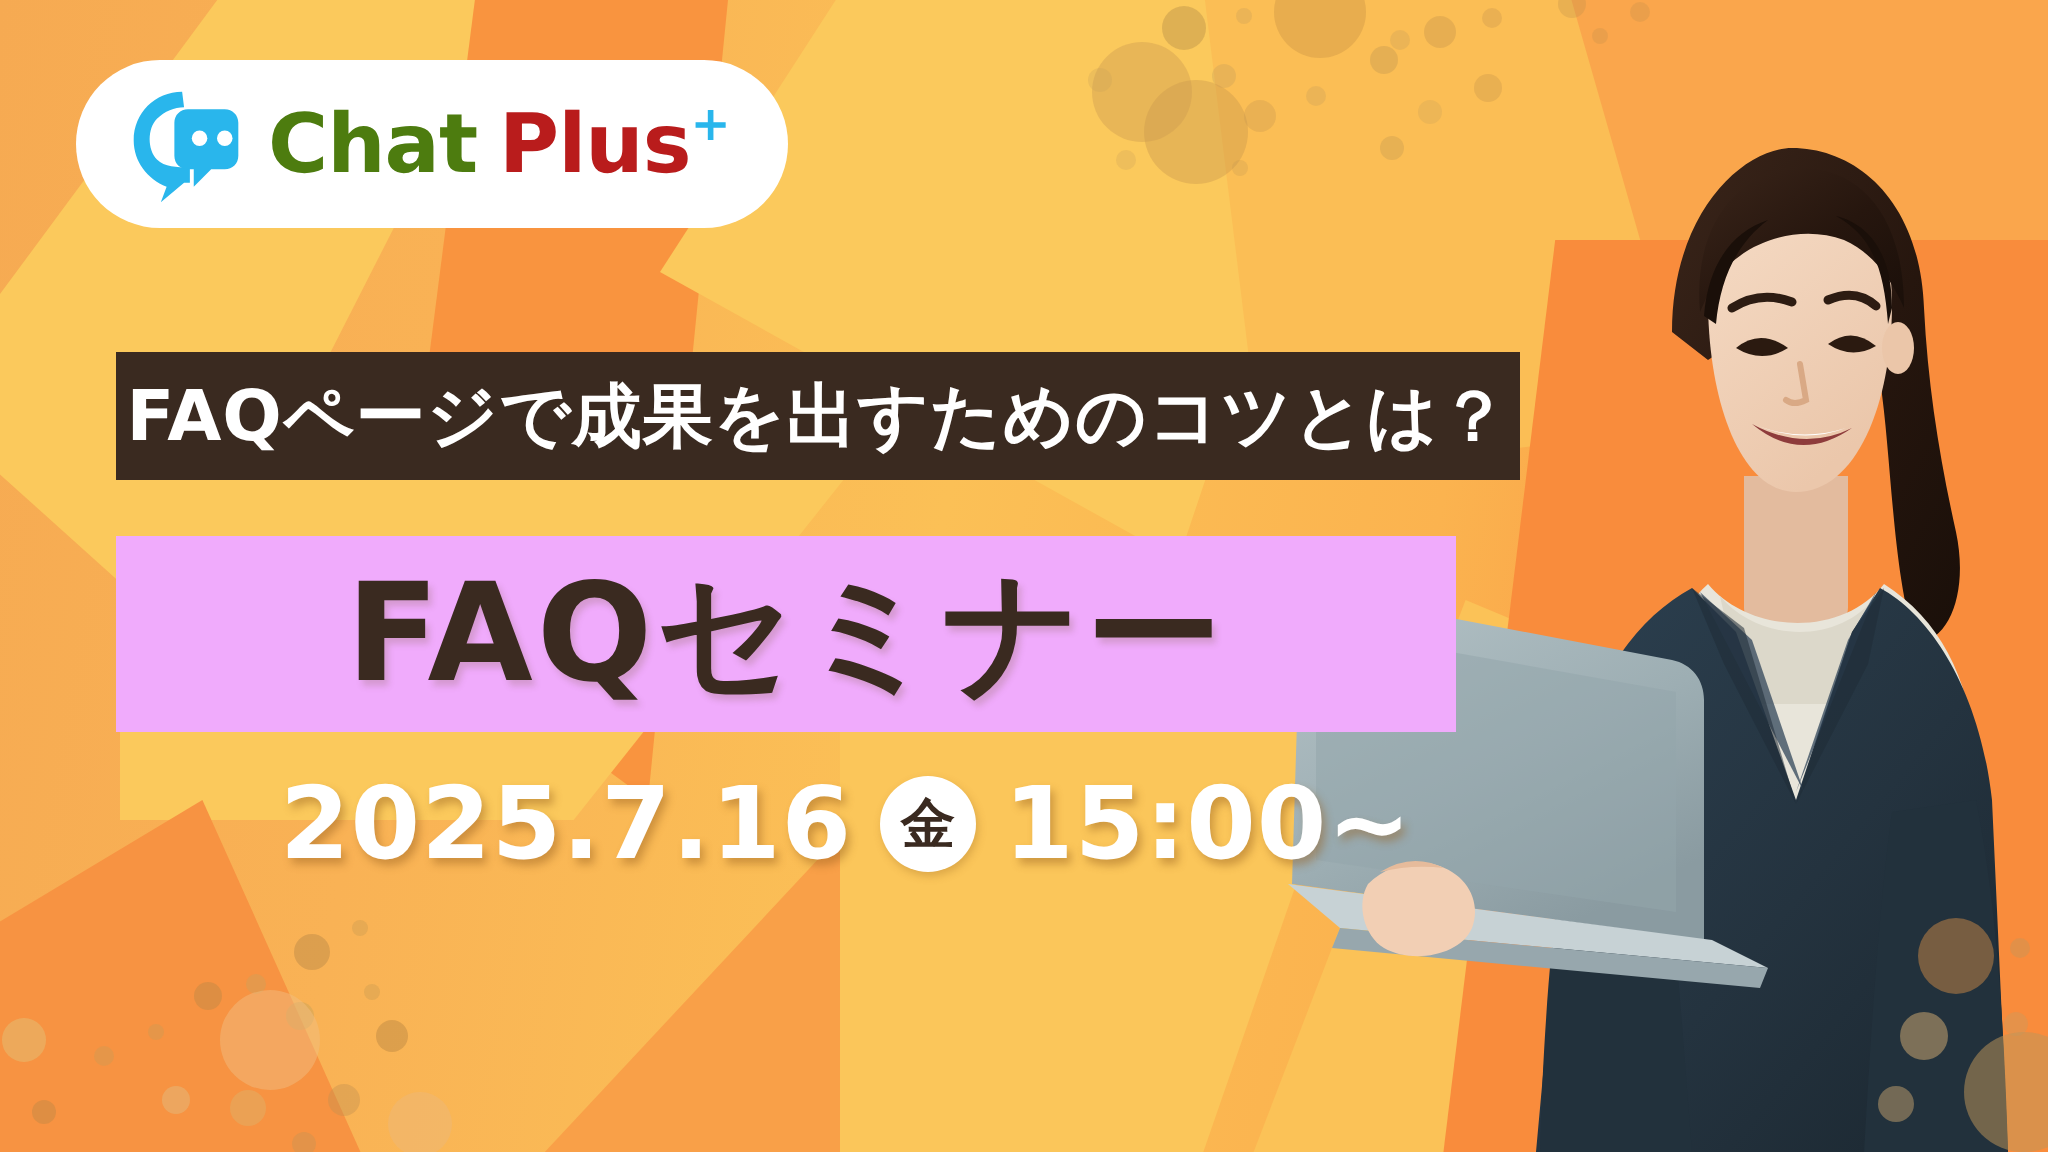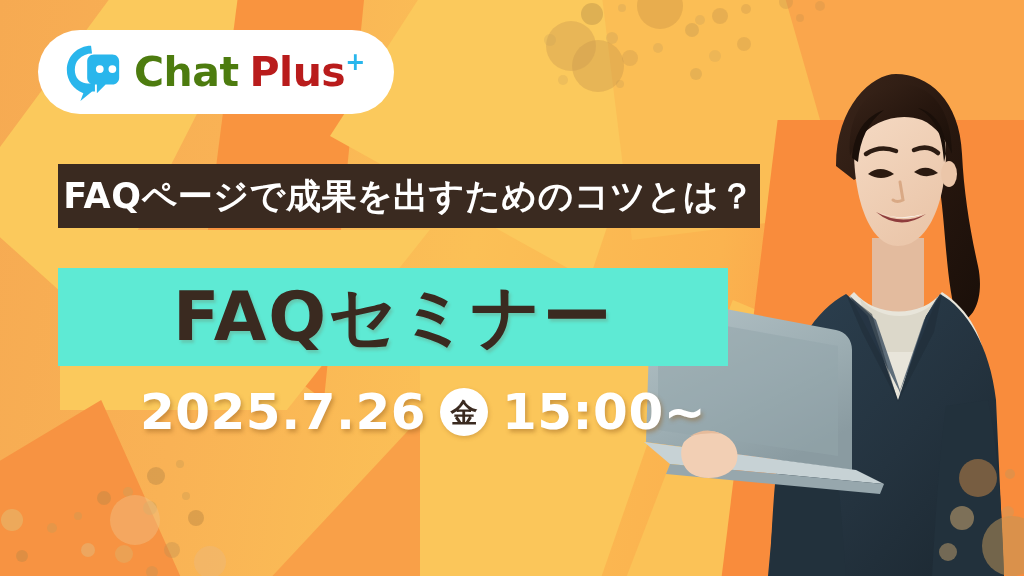--- a/index.html
+++ b/index.html
@@ -108,42 +108,42 @@
     display: flex;
     align-items: flex-start;
   }
   .w-chat { color: #4d7c0f; }
   .w-plus { color: #b91c1c; margin-left: 11px; }
   .w-sup { color: #29B6EC; font-size: 24px; line-height: 1; position: relative; top: -2px; }
 
   
   .subtitle-bar {
     position: absolute;
-    left: 58px; top: 164px;
+    left: 58px; top: 176px;
     width: 702px; height: 64px;
     background: #3A2A20;
     display: flex;
     align-items: center;
     justify-content: center;
     box-sizing: border-box;
   }
   .subtitle-text {
     color: #ffffff;
     font-size: 35px;
     font-weight: bold;
     letter-spacing: 0.5px;
     white-space: nowrap;
   }
 
   
   .title-bar {
     position: absolute;
     left: 58px; top: 268px;
     width: 670px; height: 98px;
-    background: #5eead4;
+    background: #f0abfc;
     display: flex;
     align-items: center;
     justify-content: center;
     box-sizing: border-box;
   }
   .title-text {
     color: #3A2A20;
     font-size: 68px;
     font-weight: bold;
     letter-spacing: 2px;
@@ -358,20 +358,20 @@
 
   <div class="subtitle-bar">
     <span class="subtitle-text">FAQページで成果を出すためのコツとは？</span>
   </div>
 
   <div class="title-bar">
     <span class="title-text">FAQセミナー</span>
   </div>
 
   <div class="date-row">
-    <span class="date-text">2025.7.26</span>
+    <span class="date-text">2025.7.16</span>
     <span class="day-badge">
       <span>金</span>
     </span>
     <span class="time-text">15:00~</span>
   </div>
 
 </div>
 
 </body></html>

